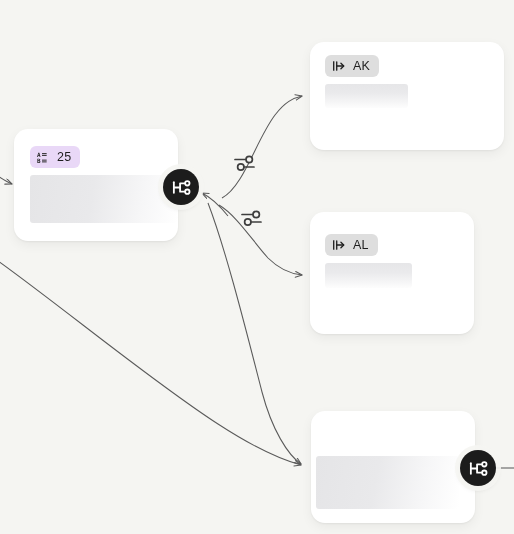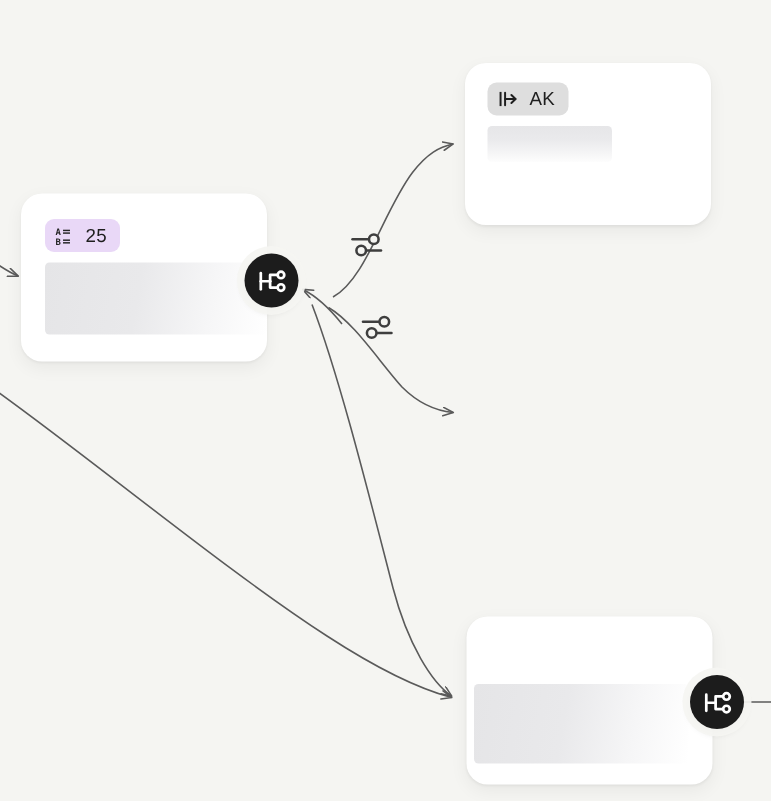--- a/index.html
+++ b/index.html
@@ -112,35 +112,49 @@
           <text x="0" y="13.1" font-family="DejaVu Sans Mono, monospace" font-size="6.4" font-weight="700" fill="#262626">B</text>
           <rect x="5.4" y="9.3" width="5" height="1.05" fill="#262626"></rect>
           <rect x="5.4" y="11.2" width="5" height="1.05" fill="#262626"></rect>
         </svg>
       </span>
       <span class="label">25</span>
     </div>
     <div class="skeleton wide" style="left:16px; top:46px; width:148px; height:48px;"></div>
   </div>
 
-  <div class="node" style="left:310px; top:42px; width:164px; height:108px;">
+  <div class="node" style="left:310px; top:42px; width:194px; height:108px;">
     <div class="badge gray" style="left:15px; top:13px;">
       <span>
         <svg width="14" height="14" viewBox="0 0 16 16">
           <rect x="1.2" y="2.6" width="1.5" height="10.8" fill="#1e1e1e"></rect>
           <path d="M5.4,3.2 L5.4,12.8" fill="none" stroke="#1e1e1e" stroke-width="1.5" stroke-linecap="round"></path>
           <path d="M5.4,8 L13.2,8" fill="none" stroke="#1e1e1e" stroke-width="1.5" stroke-linecap="round"></path>
           <path d="M10.2,4.9 L13.4,8 L10.2,11.1" fill="none" stroke="#1e1e1e" stroke-width="1.5" stroke-linecap="round" stroke-linejoin="round"></path>
         </svg>
       </span>
       <span class="label">AK</span>
     </div>
     <div class="skeleton" style="left:15px; top:42px; width:83px; height:24px;"></div>
   </div>
 
+  <div class="node" style="left:310px; top:212px; width:164px; height:122px;">
+    <div class="badge gray" style="left:15px; top:22px;">
+      <span>
+        <svg width="14" height="14" viewBox="0 0 16 16">
+          <rect x="1.2" y="2.6" width="1.5" height="10.8" fill="#1e1e1e"></rect>
+          <path d="M5.4,3.2 L5.4,12.8" fill="none" stroke="#1e1e1e" stroke-width="1.5" stroke-linecap="round"></path>
+          <path d="M5.4,8 L13.2,8" fill="none" stroke="#1e1e1e" stroke-width="1.5" stroke-linecap="round"></path>
+          <path d="M10.2,4.9 L13.4,8 L10.2,11.1" fill="none" stroke="#1e1e1e" stroke-width="1.5" stroke-linecap="round" stroke-linejoin="round"></path>
+        </svg>
+      </span>
+      <span class="label">AL</span>
+    </div>
+    <div class="skeleton" style="left:15px; top:51px; width:87px; height:25px;"></div>
+  </div>
 
   <div class="node" style="left:311px; top:411px; width:164px; height:112px;">
     <div class="skeleton wide" style="left:5px; top:45px; width:143px; height:53px;"></div>
   </div>
 
   <div class="branch-node" style="left:163px; top:169px;">
     <span>
       <svg width="21" height="21" viewBox="0 0 22 22">
         <path d="M3,5.4 L3,16.6" stroke="#ffffff" stroke-width="1.9" stroke-linecap="round" fill="none"></path>
         <path d="M3,11 L9.5,11" stroke="#ffffff" stroke-width="1.9" stroke-linecap="round" fill="none"></path>

